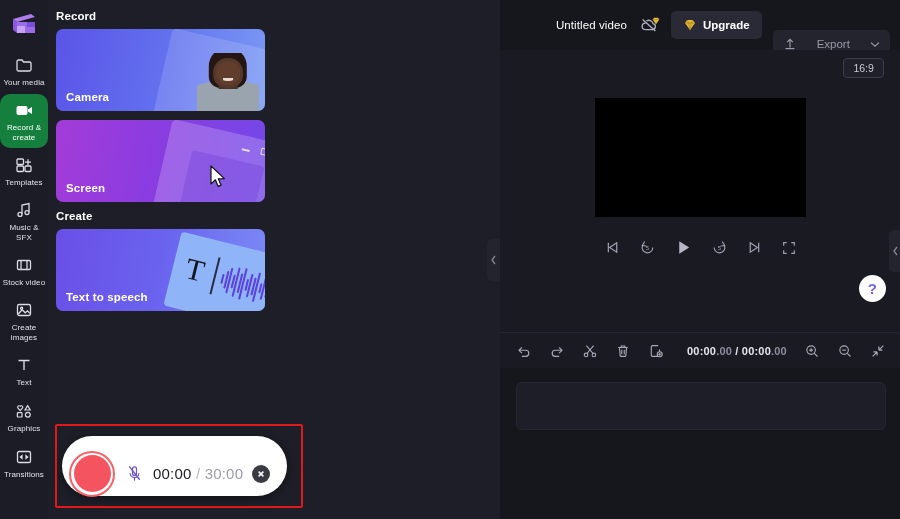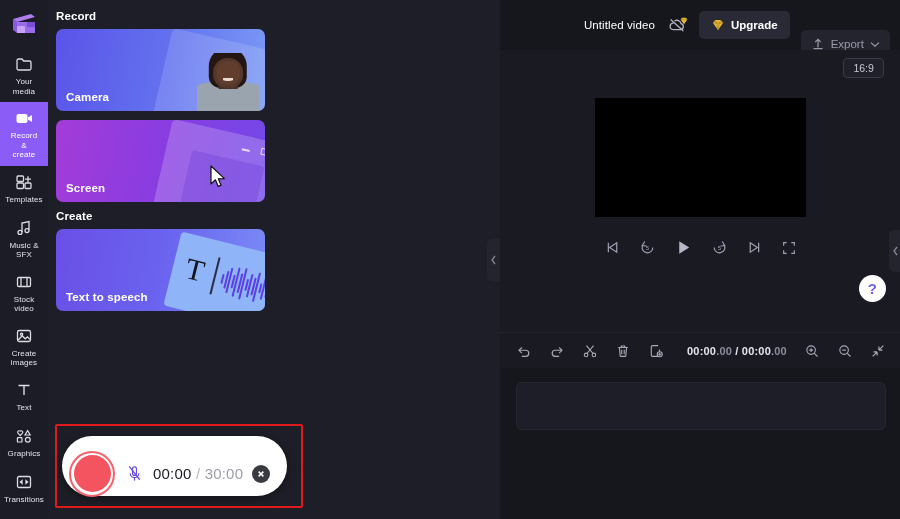--- a/index.html
+++ b/index.html
@@ -14,23 +14,23 @@
   
   .rail {
     width: 48px; height: 519px; background: #1c1c26;
     display: flex; flex-direction: column; align-items: center;
     flex: 0 0 48px; position: relative; z-index: 5;
   }
   .logo { width: 48px; height: 48px; display: flex; align-items: center; justify-content: center; }
   .rail-item {
     width: 48px; min-height: 46px; display: flex; flex-direction: column;
     align-items: center; justify-content: center; gap: 3px;
-    padding: 6px 9px 6px; color: #d8d8e0; cursor: pointer;
-  }
-  .rail-item.active { background: #8b5cf6; }
+    padding: 6px 1px 6px; color: #d8d8e0; cursor: pointer;
+  }
+  .rail-item.active { background: #15803d; border-radius: 10px; }
   .rail-label { font-size: 8px; line-height: 9.5px; text-align: center; color: #e3e3ea; letter-spacing: .1px; }
   .rail-item.active .rail-label { color: #ffffff; }
   .rail-icon { width: 20px; height: 20px; display: block; }
 
   
   .panel {
     width: 452px; flex: 0 0 452px; height: 519px; background: #1e1e28;
     padding: 9px 0 0 8px; position: relative; overflow: hidden;
   }
   .section-title {
@@ -111,21 +111,21 @@
   }
   .proj-title { color: #ffffff; font-size: 11.5px; letter-spacing: .1px; }
   .cloud-wrap { position: relative; width: 22px; height: 22px; display: flex; align-items: center; justify-content: center; cursor: pointer; }
   .diamond-badge { position: absolute; right: -1px; top: -2px; }
   .btn-upgrade {
     display: flex; align-items: center; gap: 6px; background: #2a2a36;
     border: none; border-radius: 5px; padding: 7px 12px; color: #fff;
     font-size: 11.5px; font-weight: bold; cursor: pointer; font-family: "Liberation Sans", sans-serif;
   }
   .btn-export {
-    display: flex; align-items: center; gap: 6px; background: #24242f;
+    display: flex; align-items: center; gap: 20px; background: #24242f;
     border: none; border-radius: 5px; padding: 7px 10px; color: #9a9aa8;
     font-size: 11.5px; cursor: pointer; font-family: "Liberation Sans", sans-serif; margin-top: 38px;
   }
   .preview-area {
     flex: 1 1 auto; background: #1a1a23; position: relative;
     display: flex; flex-direction: column; align-items: center;
   }
   .ratio-badge {
     position: absolute; right: 18px; top: 8px; border: 1px solid #3a3a4a;
     border-radius: 4px; padding: 3px 9px; color: #c9c9d4; font-size: 10.5px;

